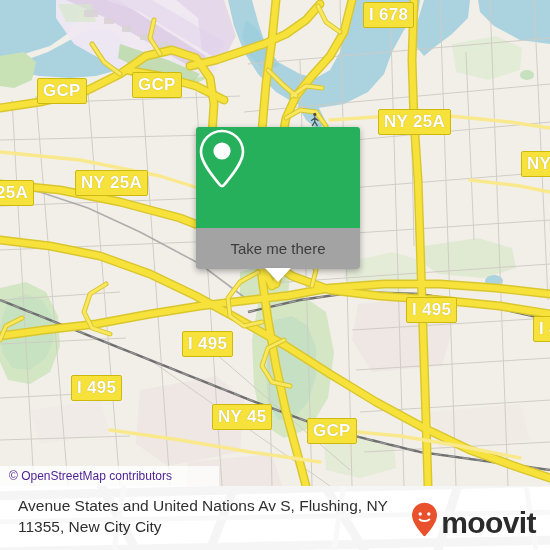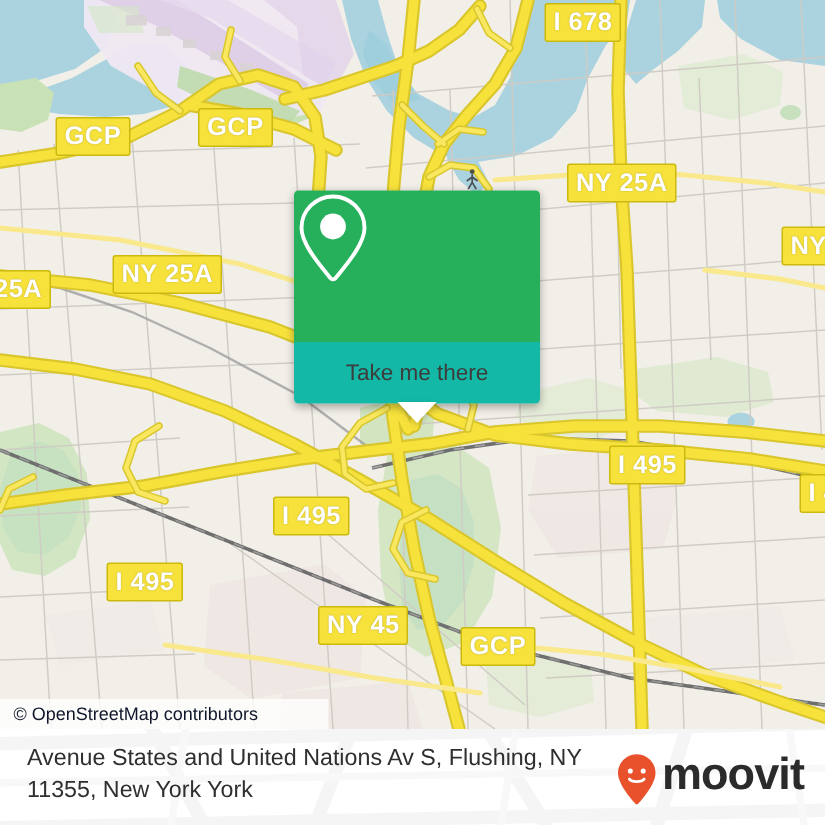--- a/index.html
+++ b/index.html
@@ -14,39 +14,39 @@
   .shield{position:absolute;background:#F7E23C;border:1px solid #CBB90E;border-radius:2px;
           color:#4a4a28;font-size:17px;font-weight:bold;line-height:1;padding:3px 5px 4px 5px;
           white-space:nowrap;font-family:"Liberation Sans",sans-serif;letter-spacing:.3px;}
   .shield.light{color:#ffffff;text-shadow:0 0 1px rgba(120,110,30,.6);}
 
   
   .card{position:absolute;left:196px;top:127px;width:164px;border-radius:3px;
         box-shadow:0 2px 6px rgba(0,0,0,.32);overflow:visible;}
   .card-head{height:101px;background:#27B05C;border-radius:3px 3px 0 0;
              display:flex;align-items:center;justify-content:center;}
-  .card-foot{height:41px;background:#14b8a6;border-radius:0 0 3px 3px;
+  .card-foot{height:41px;background:#a3a3a3;border-radius:0 0 3px 3px;
              display:flex;align-items:center;justify-content:center;position:relative;}
   .card-foot span{font-size:15px;color:#3c3c3c;font-family:"Liberation Sans",sans-serif;}
   .tail{position:absolute;left:50%;bottom:-13px;margin-left:-13px;width:0;height:0;
         border-left:13px solid transparent;border-right:13px solid transparent;
         border-top:14px solid #ffffff;
         filter:drop-shadow(0 2px 2px rgba(0,0,0,.18));}
 
   
   .attrib{position:absolute;left:0;top:466px;height:20px;width:219px;
           background:rgba(255,255,255,.78);display:flex;align-items:center;}
-  .attrib span{font-size:12px;color:#0f172a;padding-left:9px;font-family:"Liberation Sans",sans-serif;}
+  .attrib span{font-size:12px;color:#4c1d95;padding-left:9px;font-family:"Liberation Sans",sans-serif;}
 
   
   .caption{position:absolute;left:0;top:486px;width:550px;height:64px;background:#fff;overflow:hidden;}
   .caption .wm{position:absolute;left:0;top:-30px;width:550px;height:110px;opacity:.5;}
   .cap-text{position:absolute;left:18px;top:9px;width:392px;font-size:15.5px;line-height:21px;
             color:#2f2f2f;font-family:"Liberation Sans",sans-serif;}
-  .logo{position:absolute;right:14px;top:16px;display:flex;align-items:flex-start;gap:3px;}
+  .logo{position:absolute;right:14px;top:16px;display:flex;align-items:flex-end;gap:3px;}
   .logo-word{font-size:30px;line-height:30px;color:#2b2b2b;font-weight:bold;letter-spacing:-.6px;
              font-family:"Liberation Sans",sans-serif;}
 </style>
 </head>
 <body>
 
 <div class="screen">
 
   <div class="map">
     <svg width="550" height="486" viewBox="0 0 550 486">
@@ -302,21 +302,21 @@
       <g stroke="#F3F3F3" stroke-width="5" fill="none">
         <path d="M130,-10 L110,120"></path>
           <path d="M350,-10 L330,120"></path>
           <path d="M520,-10 L540,120"></path>
         <path d="M-10,66 L560,56"></path>
       </g>
     </svg>
 
     <div class="cap-text">
       <div>Avenue States and United Nations Av S, Flushing, NY</div>
-      <div>11355, New York York</div>
+      <div>11355, New City City</div>
     </div>
 
     <div class="logo">
       <svg width="27" height="36" viewBox="0 0 27 36">
         <path d="M13.5,0.8 C6.6,0.8 1,6.4 1,13.3 C1,21.3 11.3,32.4 12.6,33.8 C13.1,34.3 13.9,34.3 14.4,33.8
                  C15.7,32.4 26,21.3 26,13.3 C26,6.4 20.4,0.8 13.5,0.8 Z" fill="#E8512B"></path>
         <circle cx="9.2" cy="12" r="1.7" fill="#ffffff"></circle>
         <circle cx="17.8" cy="12" r="1.7" fill="#ffffff"></circle>
         <path d="M8.6,17.4 C10.2,19.6 16.8,19.6 18.4,17.4" stroke="#ffffff" stroke-width="1.9" fill="none" stroke-linecap="round"></path>
       </svg>

